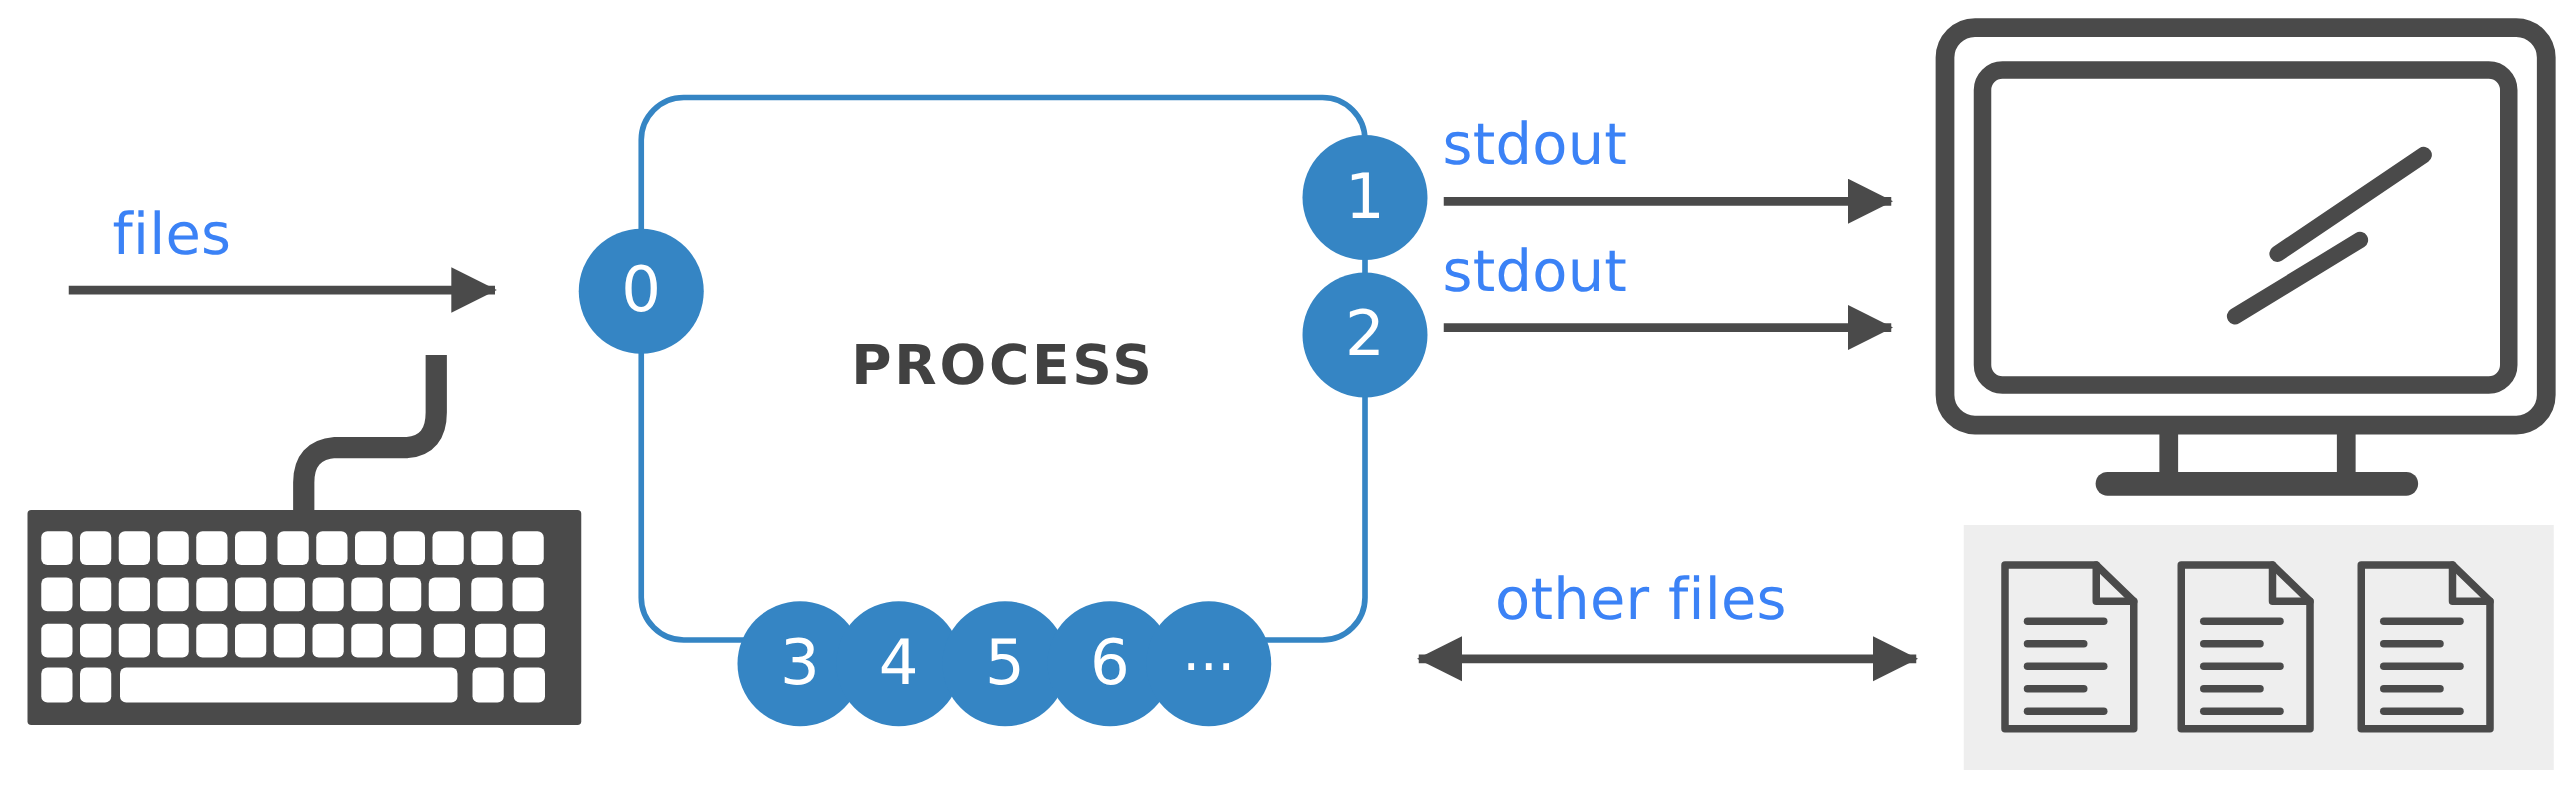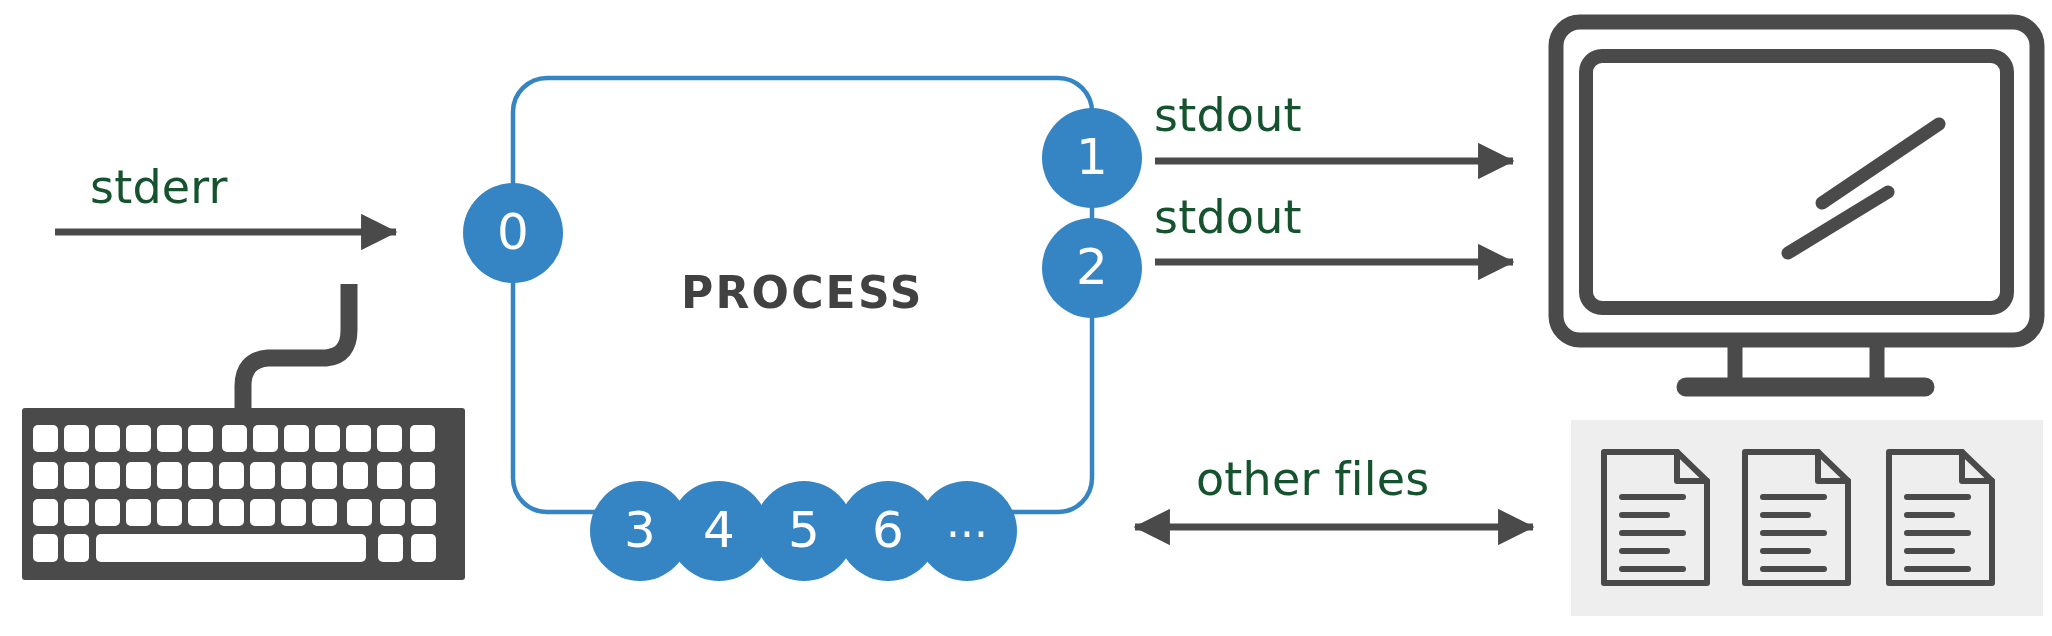--- a/index.html
+++ b/index.html
@@ -21,21 +21,21 @@
   #canvas svg.layer {
     position: absolute;
     top: 0;
     left: 0;
     width: 2052px;
     height: 636px;
     display: block;
   }
   .lbl {
     position: absolute;
-    color: #14532d;
+    color: #3b82f6;
     font-family: "DejaVu Sans", "Liberation Sans", sans-serif;
     white-space: nowrap;
     user-select: none;
   }
   .lbl-stream {
     font-size: 46px;
     font-weight: 400;
     letter-spacing: 0.2px;
   }
   .lbl-process {
@@ -193,21 +193,21 @@
     <circle cx="513" cy="233" r="50" fill="#3585c4"></circle>
     <circle cx="1092" cy="158" r="50" fill="#3585c4"></circle>
     <circle cx="1092" cy="268" r="50" fill="#3585c4"></circle>
     <circle cx="640" cy="531" r="50" fill="#3585c4"></circle>
     <circle cx="719" cy="531" r="50" fill="#3585c4"></circle>
     <circle cx="804" cy="531" r="50" fill="#3585c4"></circle>
     <circle cx="888" cy="531" r="50" fill="#3585c4"></circle>
     <circle cx="967" cy="531" r="50" fill="#3585c4"></circle>
   </svg>
 
-  <div class="lbl lbl-stream" style="left:90px; top:160px;">stderr</div>
+  <div class="lbl lbl-stream" style="left:90px; top:160px;">files</div>
 
   <div class="lbl lbl-stream" style="left:1154px; top:88px;">stdout</div>
 
   <div class="lbl lbl-stream" style="left:1154px; top:190px;">stdout</div>
 
   <div class="lbl lbl-process" style="left:681px; top:267px;">PROCESS</div>
 
   <div class="lbl lbl-stream" style="left:1196px; top:452px;">other files</div>
 
   <div class="fd-num" style="left:463px; top:207px; width:100px;">0</div>

